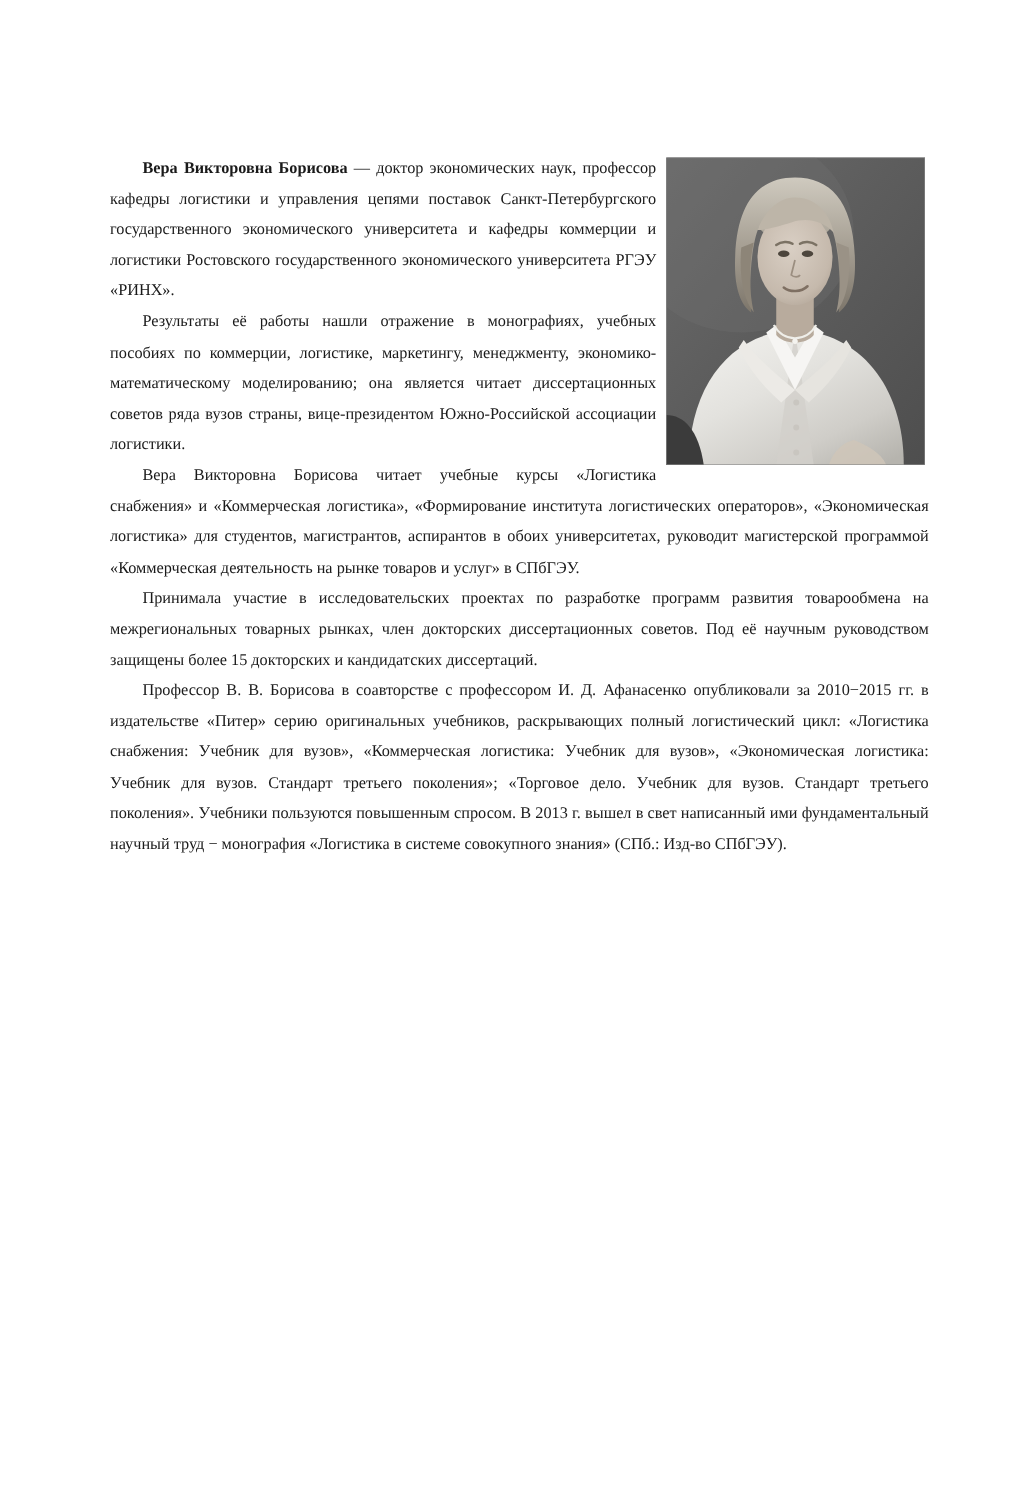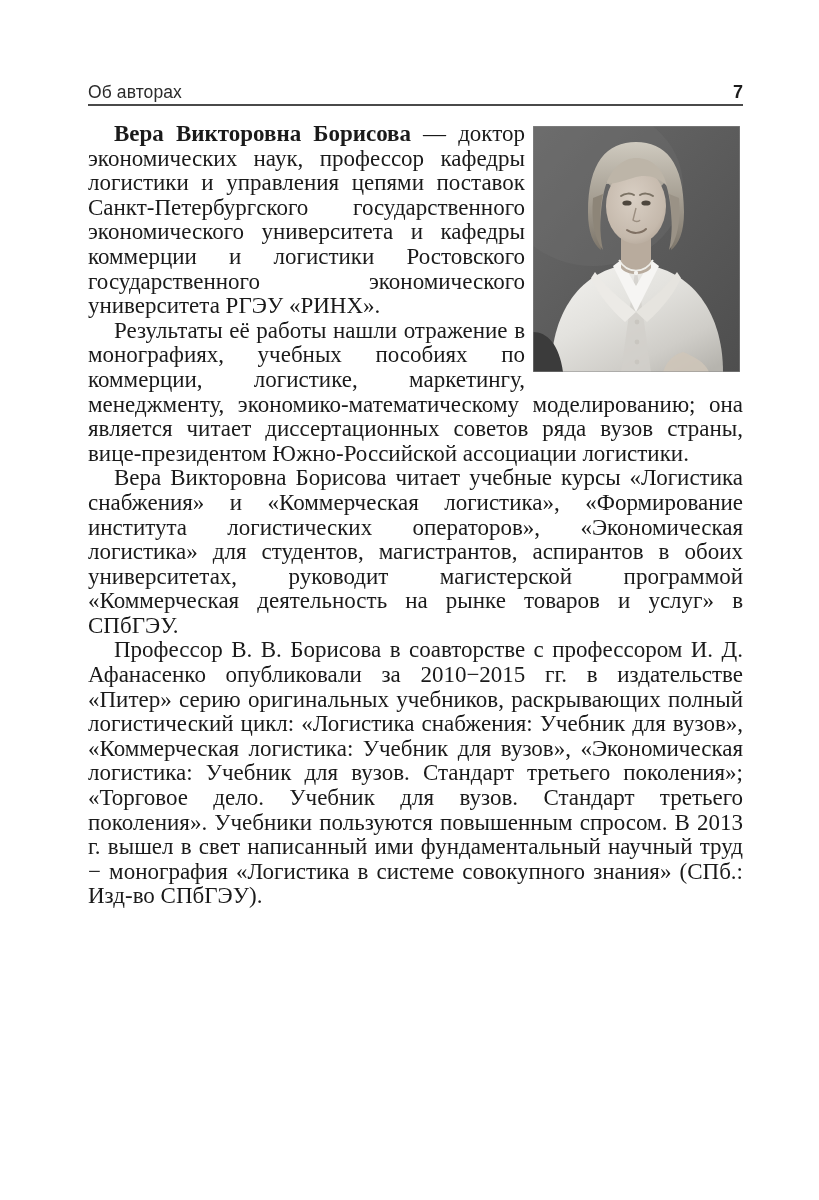--- a/index.html
+++ b/index.html
@@ -63,21 +63,21 @@
     background: #5a5a5a;
   }
   .portrait svg { display: block; width: 100%; height: 100%; }
 
   
   .body-text {
     position: absolute;
     left: 88px;
     top: 122px;
     width: 655px;
-    font-size: 23px;
+    font-size: 13px;
     line-height: 24.6px;
     text-align: justify;
     text-justify: inter-word;
     color: #1a1a1a;
     -webkit-hyphens: auto;
     hyphens: auto;
   }
   .float-ref {
     float: right;
     width: 218px;
@@ -93,24 +93,20 @@
   }
   .name-bold {
     font-weight: bold;
   }
 </style>
 </head>
 <body>
 
 <div class="page">
 
-  <div class="running-head">
-    <span class="running-head-title">Об авторах</span>
-    <span class="running-head-page">7</span>
-  </div>
 
   <div class="portrait">
     <svg viewBox="0 0 207 246" preserveAspectRatio="none">
       <defs>
         <linearGradient id="bgGrad" x1="0" y1="0" x2="1" y2="1">
           <stop offset="0%" stop-color="#6b6b6b"></stop>
           <stop offset="45%" stop-color="#5d5d5d"></stop>
           <stop offset="100%" stop-color="#4e4e4e"></stop>
         </linearGradient>
         <linearGradient id="hairGrad" x1="0" y1="0" x2="0" y2="1">
@@ -179,17 +175,18 @@
 
   <div class="body-text">
     <div class="float-ref"></div>
 
     <p class="lead"><span class="name-bold">Вера Викторовна Борисова</span><span> — доктор экономических наук, профессор кафедры логистики и управления цепями поставок Санкт-Петербургского государственного экономического университета и кафедры коммерции и логистики Ростовского государственного экономического университета РГЭУ «РИНХ».</span></p>
 
     <p>Результаты её работы нашли отражение в монографиях, учебных пособиях по коммерции, логистике, маркетингу, менеджменту, экономико-математическому моделированию; она является читает диссертационных советов ряда вузов страны, вице-президентом Южно-Российской ассоциации логистики.</p>
 
     <p>Вера Викторовна Борисова читает учебные курсы «Логистика снабжения» и «Коммерческая логистика», «Формирование института логистических операторов», «Экономическая логистика» для студентов, магистрантов, аспирантов в обоих университетах, руководит магистерской программой «Коммерческая деятельность на рынке товаров и услуг» в СПбГЭУ.</p>
 
+    <p>Принимала участие в исследовательских проектах по разработке программ развития товарообмена на межрегиональных товарных рынках, член докторских диссертационных советов. Под её научным руководством защищены более 15 докторских и кандидатских диссертаций.</p>
 
     <p>Профессор В. В. Борисова в соавторстве с профессором И. Д. Афанасенко опубликовали за 2010−2015 гг. в издательстве «Питер» серию оригинальных учебников, раскрывающих полный логистический цикл: «Логистика снабжения: Учебник для вузов», «Коммерческая логистика: Учебник для вузов», «Экономическая логистика: Учебник для вузов. Стандарт третьего поколения»; «Торговое дело. Учебник для вузов. Стандарт третьего поколения». Учебники пользуются повышенным спросом. В 2013 г. вышел в свет написанный ими фундаментальный научный труд − монография «Логистика в системе совокупного знания» (СПб.: Изд-во СПбГЭУ).</p>
   </div>
 
 </div>
 
 </body></html>

